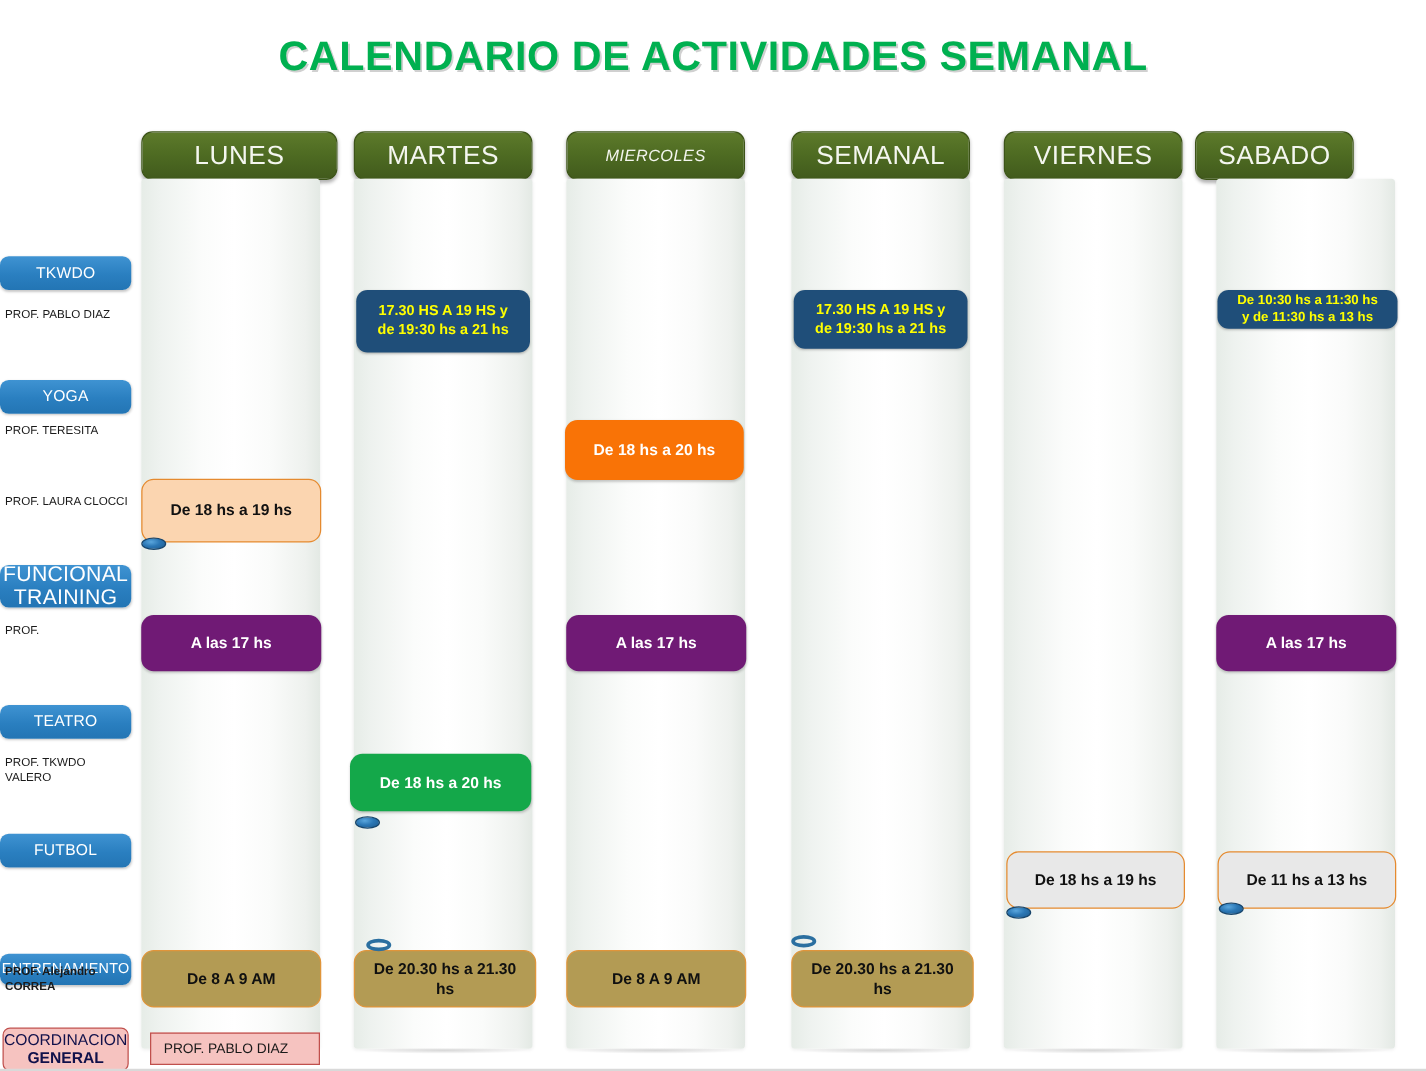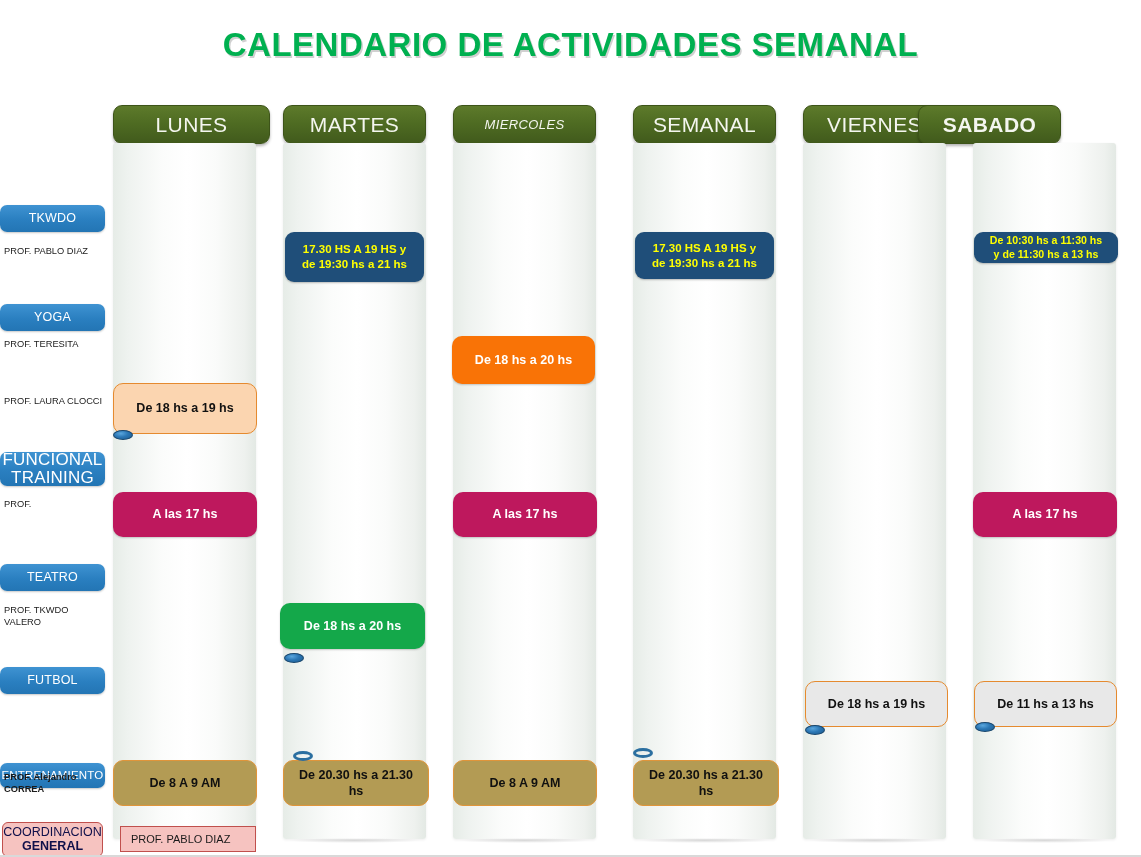--- a/index.html
+++ b/index.html
@@ -161,21 +161,21 @@
     font-size: 12.5px;
     box-shadow: 0 1px 2px rgba(0,0,0,.2);
   }
   .ev.peach {
     background: #fbd5b0;
     border: 1.3px solid #e58a2f;
     color: #111111;
     font-size: 12.5px;
   }
   .ev.purple {
-    background: #be185d;
+    background: #701a75;
     color: #ffffff;
     font-size: 12.5px;
     box-shadow: 0 1px 2px rgba(0,0,0,.2);
   }
   .ev.green {
     background: #14a84a;
     color: #ffffff;
     font-size: 12.5px;
     box-shadow: 0 1px 2px rgba(0,0,0,.2);
   }
@@ -278,21 +278,21 @@
   </div>
 <div class="day-head small" style="left:453px;width:143px;">
     <span>MIERCOLES</span>
   </div>
 <div class="day-head" style="left:633px;width:143px;">
     <span>SEMANAL</span>
   </div>
 <div class="day-head" style="left:803px;width:143px;">
     <span>VIERNES</span>
   </div>
-<div class="day-head" style="left:918px;width:143px;font-weight:bold;">
+<div class="day-head" style="left:956px;width:127px;">
     <span>SABADO</span>
   </div>
 
 <div class="day-col" style="left:113px;width:143px;"></div>
 <div class="day-col" style="left:283px;width:143px;"></div>
 <div class="day-col" style="left:453px;width:143px;"></div>
 <div class="day-col" style="left:633px;width:143px;"></div>
 <div class="day-col" style="left:803px;width:143px;"></div>
 <div class="day-col" style="left:973px;width:143px;"></div>
 

